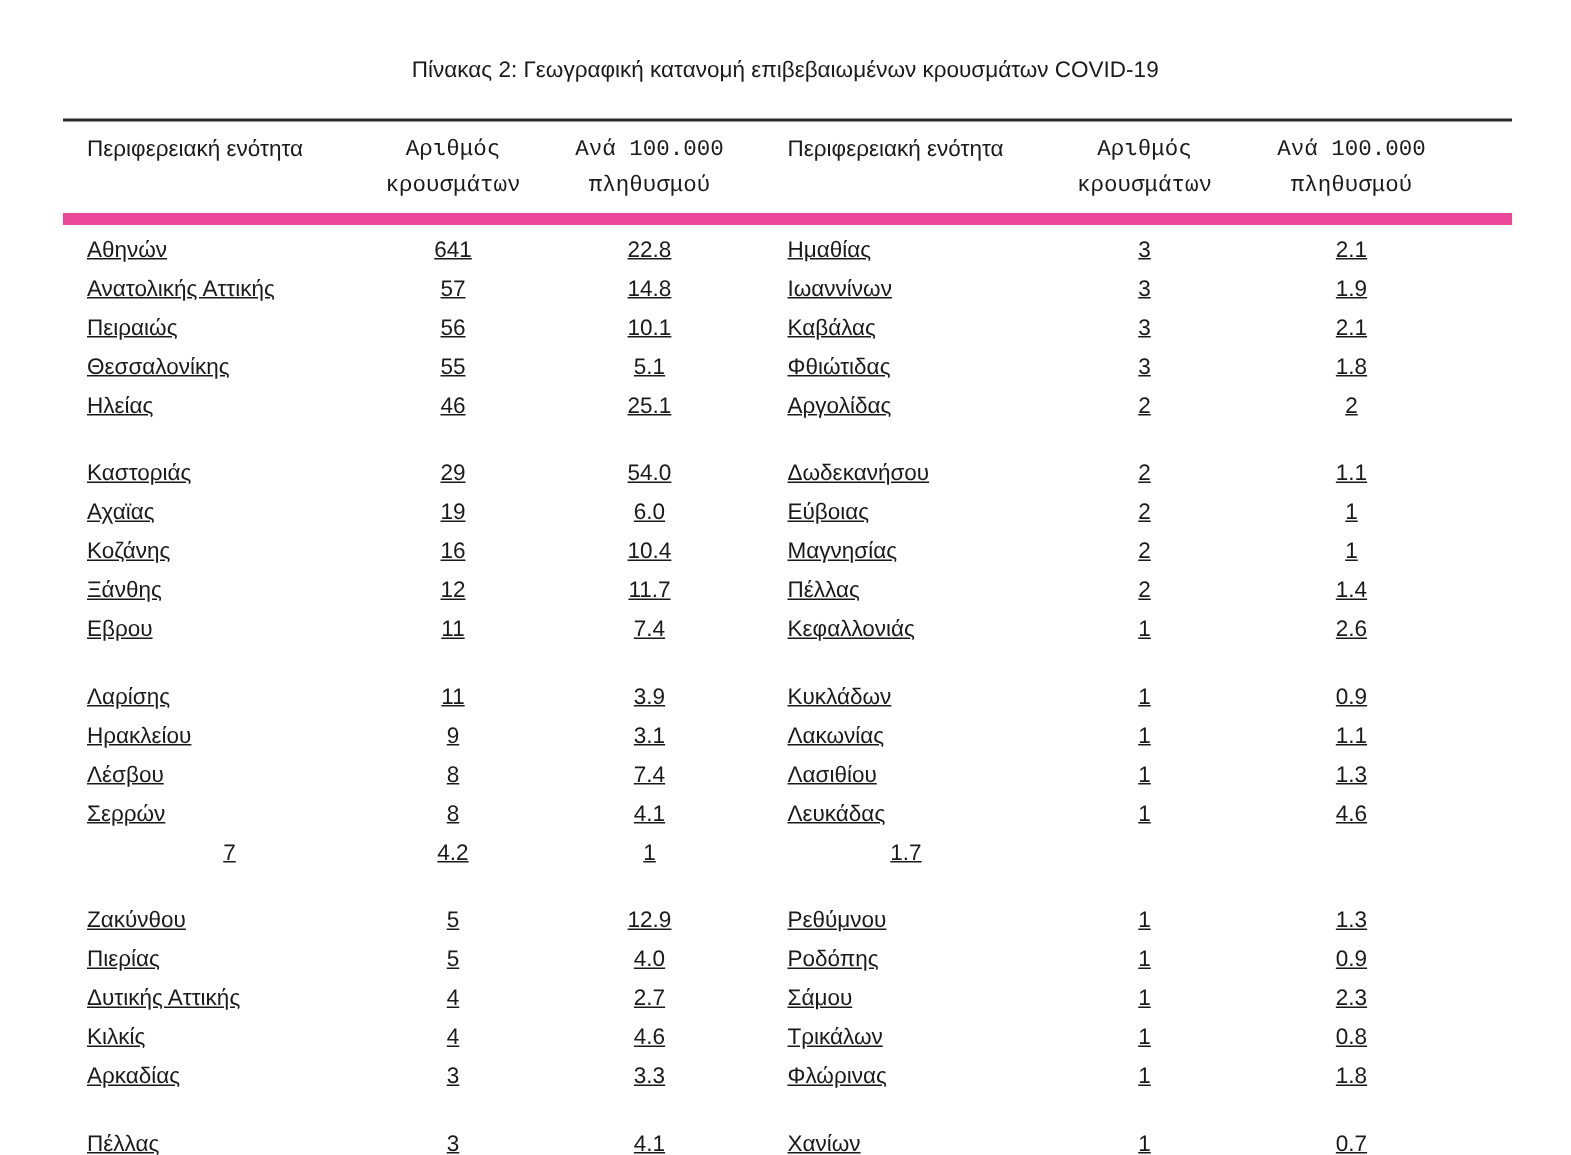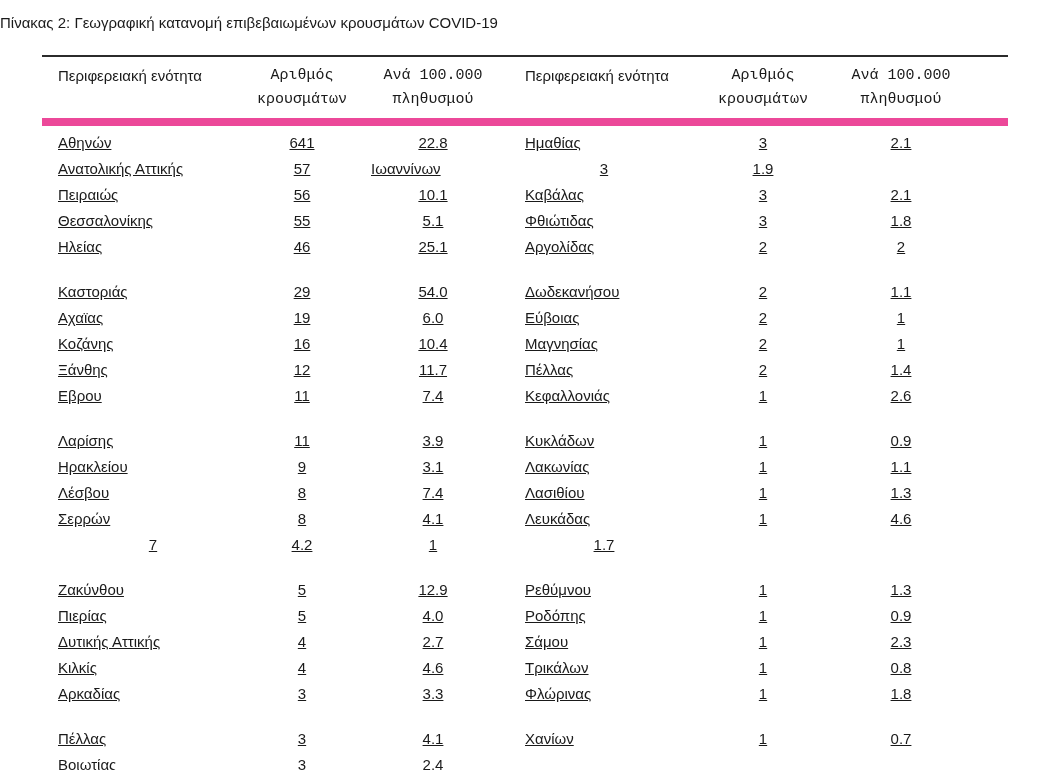--- a/index.html
+++ b/index.html
@@ -7,23 +7,25 @@
     width: 1047px; height: 770px;
     background: #ffffff;
     font-family: "Liberation Sans", "DejaVu Sans", sans-serif;
     color: #1a1a1a;
     overflow: hidden;
   }
   .page { width: 1047px; height: 770px; position: relative; }
 
   .caption {
     padding-top: 13px;
+    text-align: center;
     font-size: 15px;
     line-height: 20px;
     color: #1a1a1a;
+    margin-top: 24px;
   }
 
   .table {
     position: absolute;
     left: 42px;
     top: 55px;
     width: 966px;
     border-top: 2px solid #2b2b2b;
   }
 
@@ -97,20 +99,21 @@
           <div class="cell">Αθηνών</div>
           <div class="cell num">641</div>
           <div class="cell num">22.8</div>
           <div class="cell right-name">Ημαθίας</div>
           <div class="cell num">3</div>
           <div class="cell num">2.1</div>
         </div>
         <div class="trow">
           <div class="cell">Ανατολικής Αττικής</div>
           <div class="cell num">57</div>
+          <div class="cell num">14.8</div>
           <div class="cell right-name">Ιωαννίνων</div>
           <div class="cell num">3</div>
           <div class="cell num">1.9</div>
         </div>
         <div class="trow">
           <div class="cell">Πειραιώς</div>
           <div class="cell num">56</div>
           <div class="cell num">10.1</div>
           <div class="cell right-name">Καβάλας</div>
           <div class="cell num">3</div>

